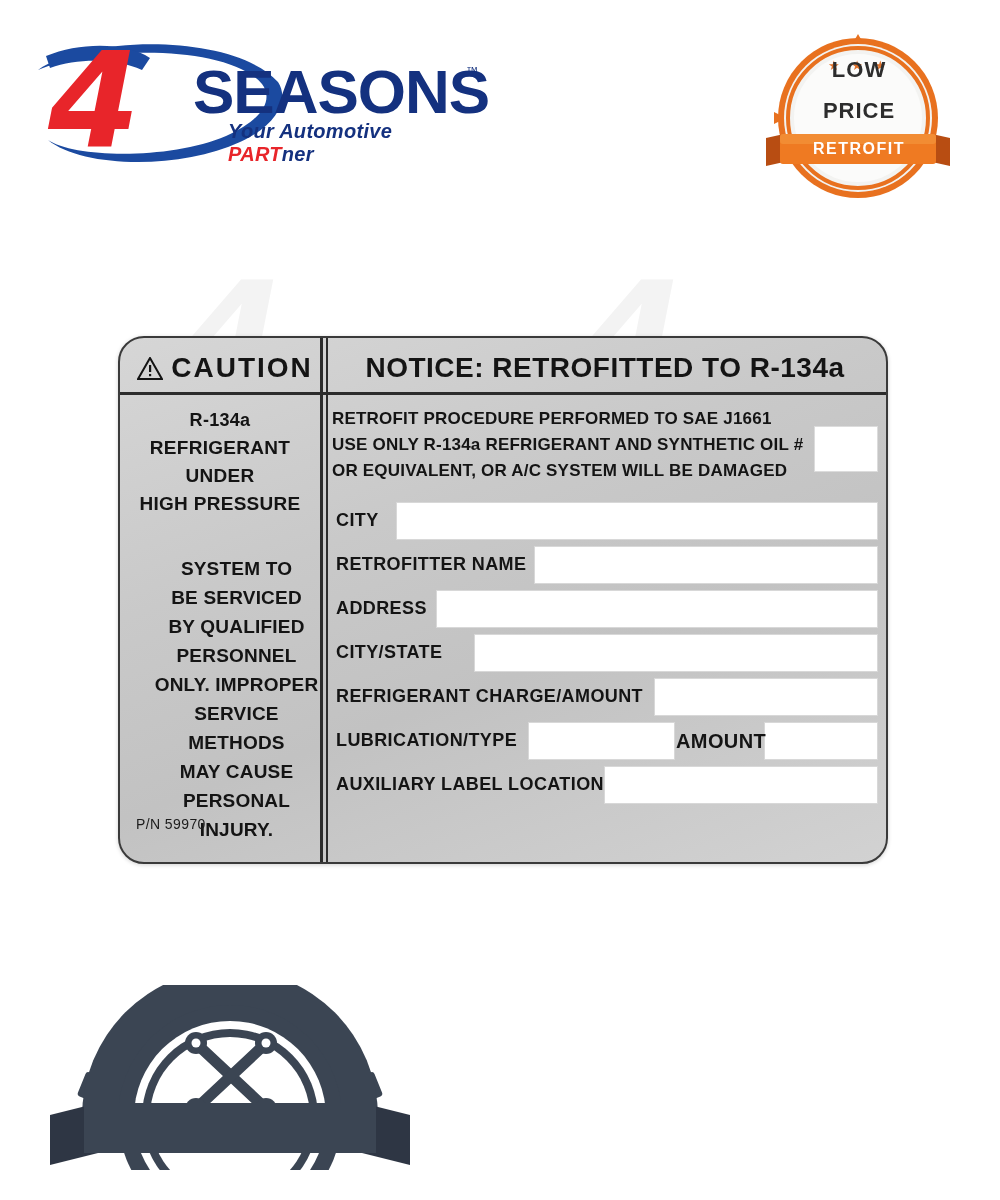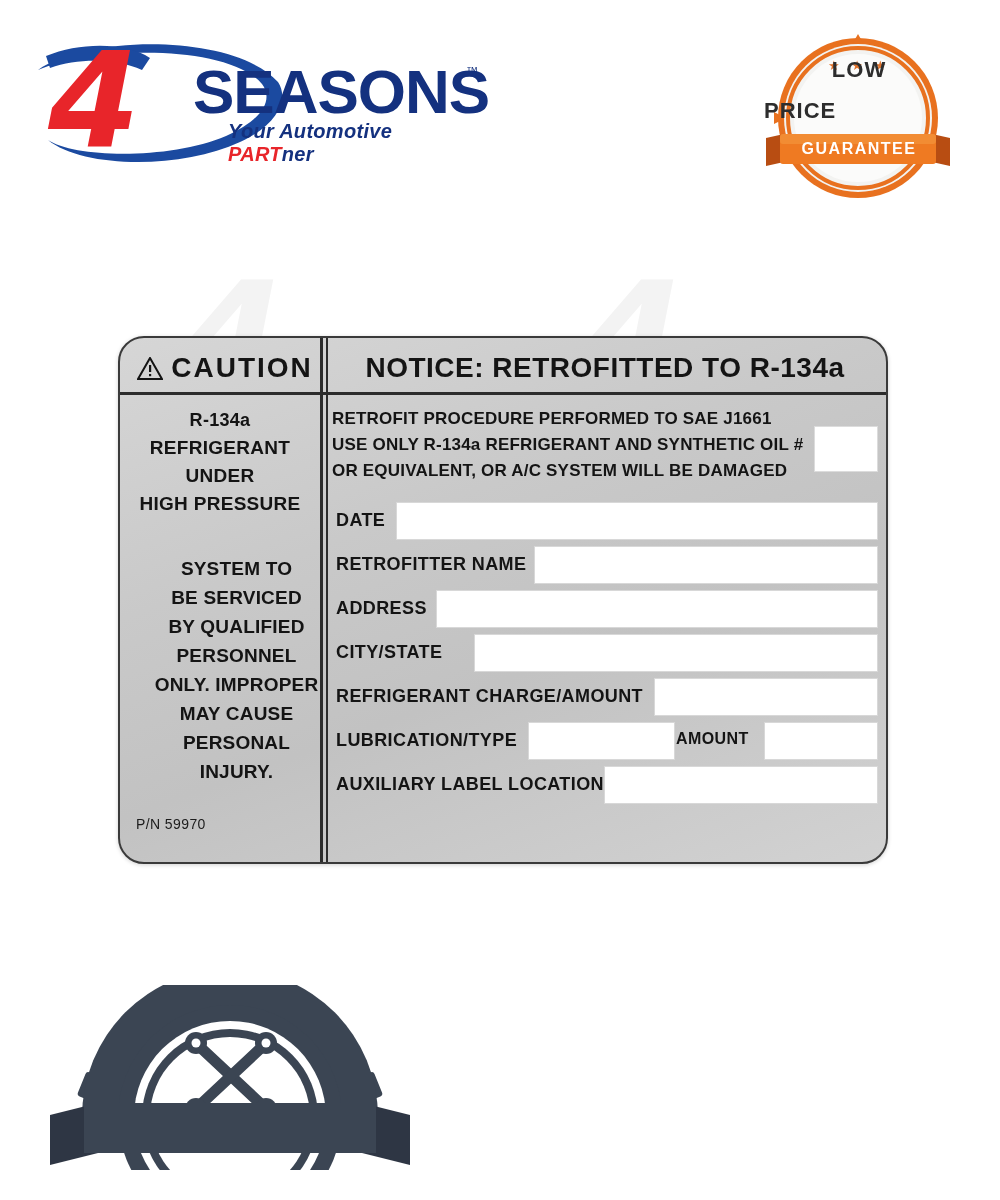--- a/index.html
+++ b/index.html
@@ -105,20 +105,21 @@
     text-align: center;
     font-size: 22px;
     font-weight: bold;
     color: #2d2d2d;
     letter-spacing: 1px;
   }
   .badge .price {
     position: absolute;
     left: 0; right: 0;
     top: 70px;
+    text-align: center;
     font-size: 22px;
     font-weight: bold;
     color: #2d2d2d;
     letter-spacing: 1px;
   }
   .badge .ribbon {
     position: absolute;
     left: 2px;
     top: 104px;
     width: 184px;
@@ -321,21 +322,21 @@
   .fld-box {
     position: absolute;
     top: 4px;
     height: 36px;
     background: #ffffff;
     border: 1px solid #d8d8d8;
   }
   .fld-label-2 {
     position: absolute;
     top: 12px;
-    font-size: 16px;
+    font-size: 20px;
     font-weight: bold;
     color: #141414;
     letter-spacing: 0.4px;
     white-space: nowrap;
     z-index: 2;
   }
   .oil-box {
     position: absolute;
     right: -2px;
     top: 20px;
@@ -393,21 +394,21 @@
   </svg>
   <div class="stars">★ ★ ★</div>
   <div class="low">LOW</div>
   <div class="price">PRICE</div>
   <svg class="ribbon" viewBox="0 0 184 36">
     <path d="M0 6 L18 2 L18 30 L0 34 Z" fill="#b84d12"></path>
     <path d="M184 6 L166 2 L166 30 L184 34 Z" fill="#b84d12"></path>
     <rect x="14" y="2" width="156" height="30" rx="3" fill="#ef7a22"></rect>
     <rect x="14" y="2" width="156" height="10" rx="3" fill="#f28c33"></rect>
   </svg>
-  <div class="ribbon-label">GUARANTEE</div>
+  <div class="ribbon-label">RETROFIT</div>
 </div>
 
 <div class="watermark">
   <div class="wm-item" style="left:180px; top:0px;">4</div>
   <div class="wm-item" style="left:580px; top:0px;">4</div>
   <div class="wm-item" style="left:180px; top:350px;">4</div>
   <div class="wm-item" style="left:580px; top:350px;">4</div>
   <div class="wm-sub" style="left:300px; top:120px;">Seasons</div>
   <div class="wm-sub" style="left:700px; top:120px;">Seasons</div>
   <div class="wm-sub" style="left:300px; top:470px;">Seasons</div>
@@ -442,39 +443,40 @@
         <div>REFRIGERANT</div>
         <div>UNDER</div>
         <div>HIGH PRESSURE</div>
       </div>
       <div class="blk2">
         <div>SYSTEM TO</div>
         <div>BE SERVICED</div>
         <div>BY QUALIFIED</div>
         <div>PERSONNEL</div>
         <div>ONLY. IMPROPER</div>
+        <div>SERVICE METHODS</div>
         <div>MAY CAUSE</div>
         <div>PERSONAL INJURY.</div>
       </div>
     </div>
     <div class="pn">P/N 59970</div>
 
     <div class="right-col">
 
       <div class="proc-block">
         <div class="proc-line">RETROFIT PROCEDURE PERFORMED TO SAE  J1661</div>
         <div class="proc-line">USE ONLY R-134a REFRIGERANT AND SYNTHETIC OIL #</div>
         <div class="proc-line">OR EQUIVALENT, OR A/C SYSTEM WILL BE DAMAGED</div>
         <div class="oil-box"></div>
       </div>
 
       <div style="height:14px;"></div>
 
       <div class="fld-row">
-        <span class="fld-label">DATE</span>
+        <span class="fld-label">CITY</span>
         <div class="fld-box" style="left:64px; right:-2px;"></div>
       </div>
 
       <div class="fld-row">
         <span class="fld-label">RETROFITTER NAME</span>
         <div class="fld-box" style="left:202px; right:-2px;"></div>
       </div>
 
       <div class="fld-row">
         <span class="fld-label">ADDRESS</span>

